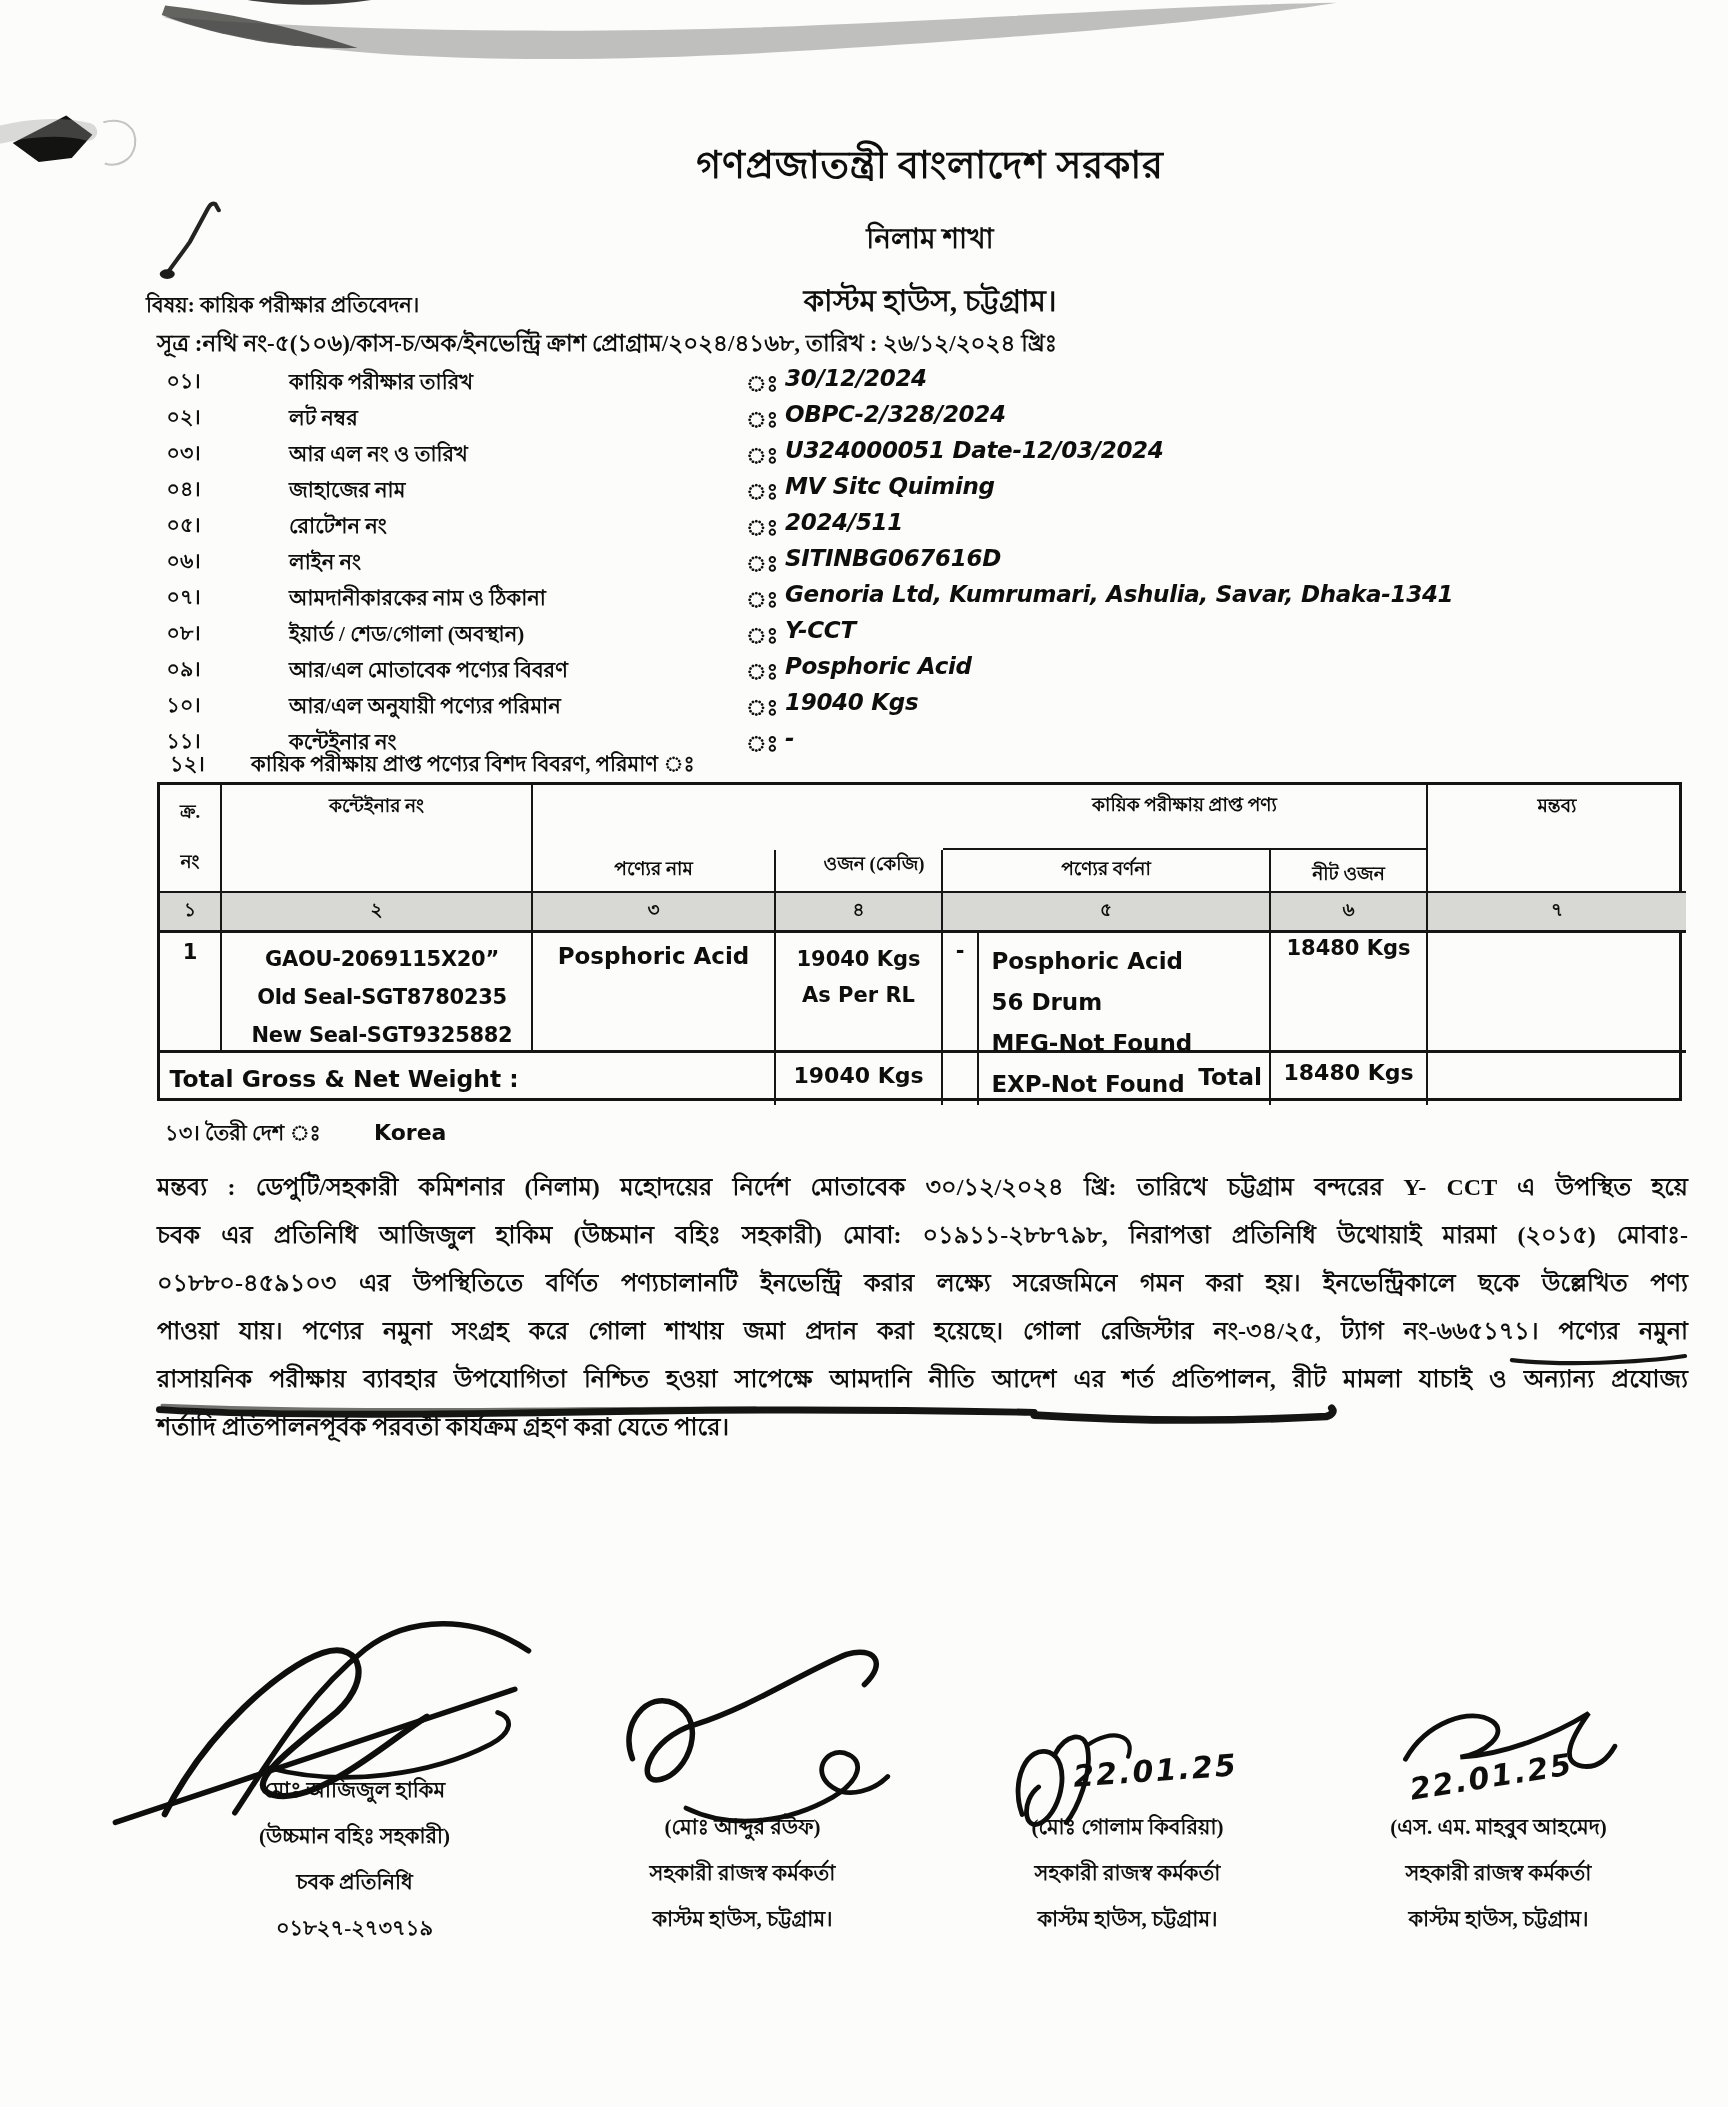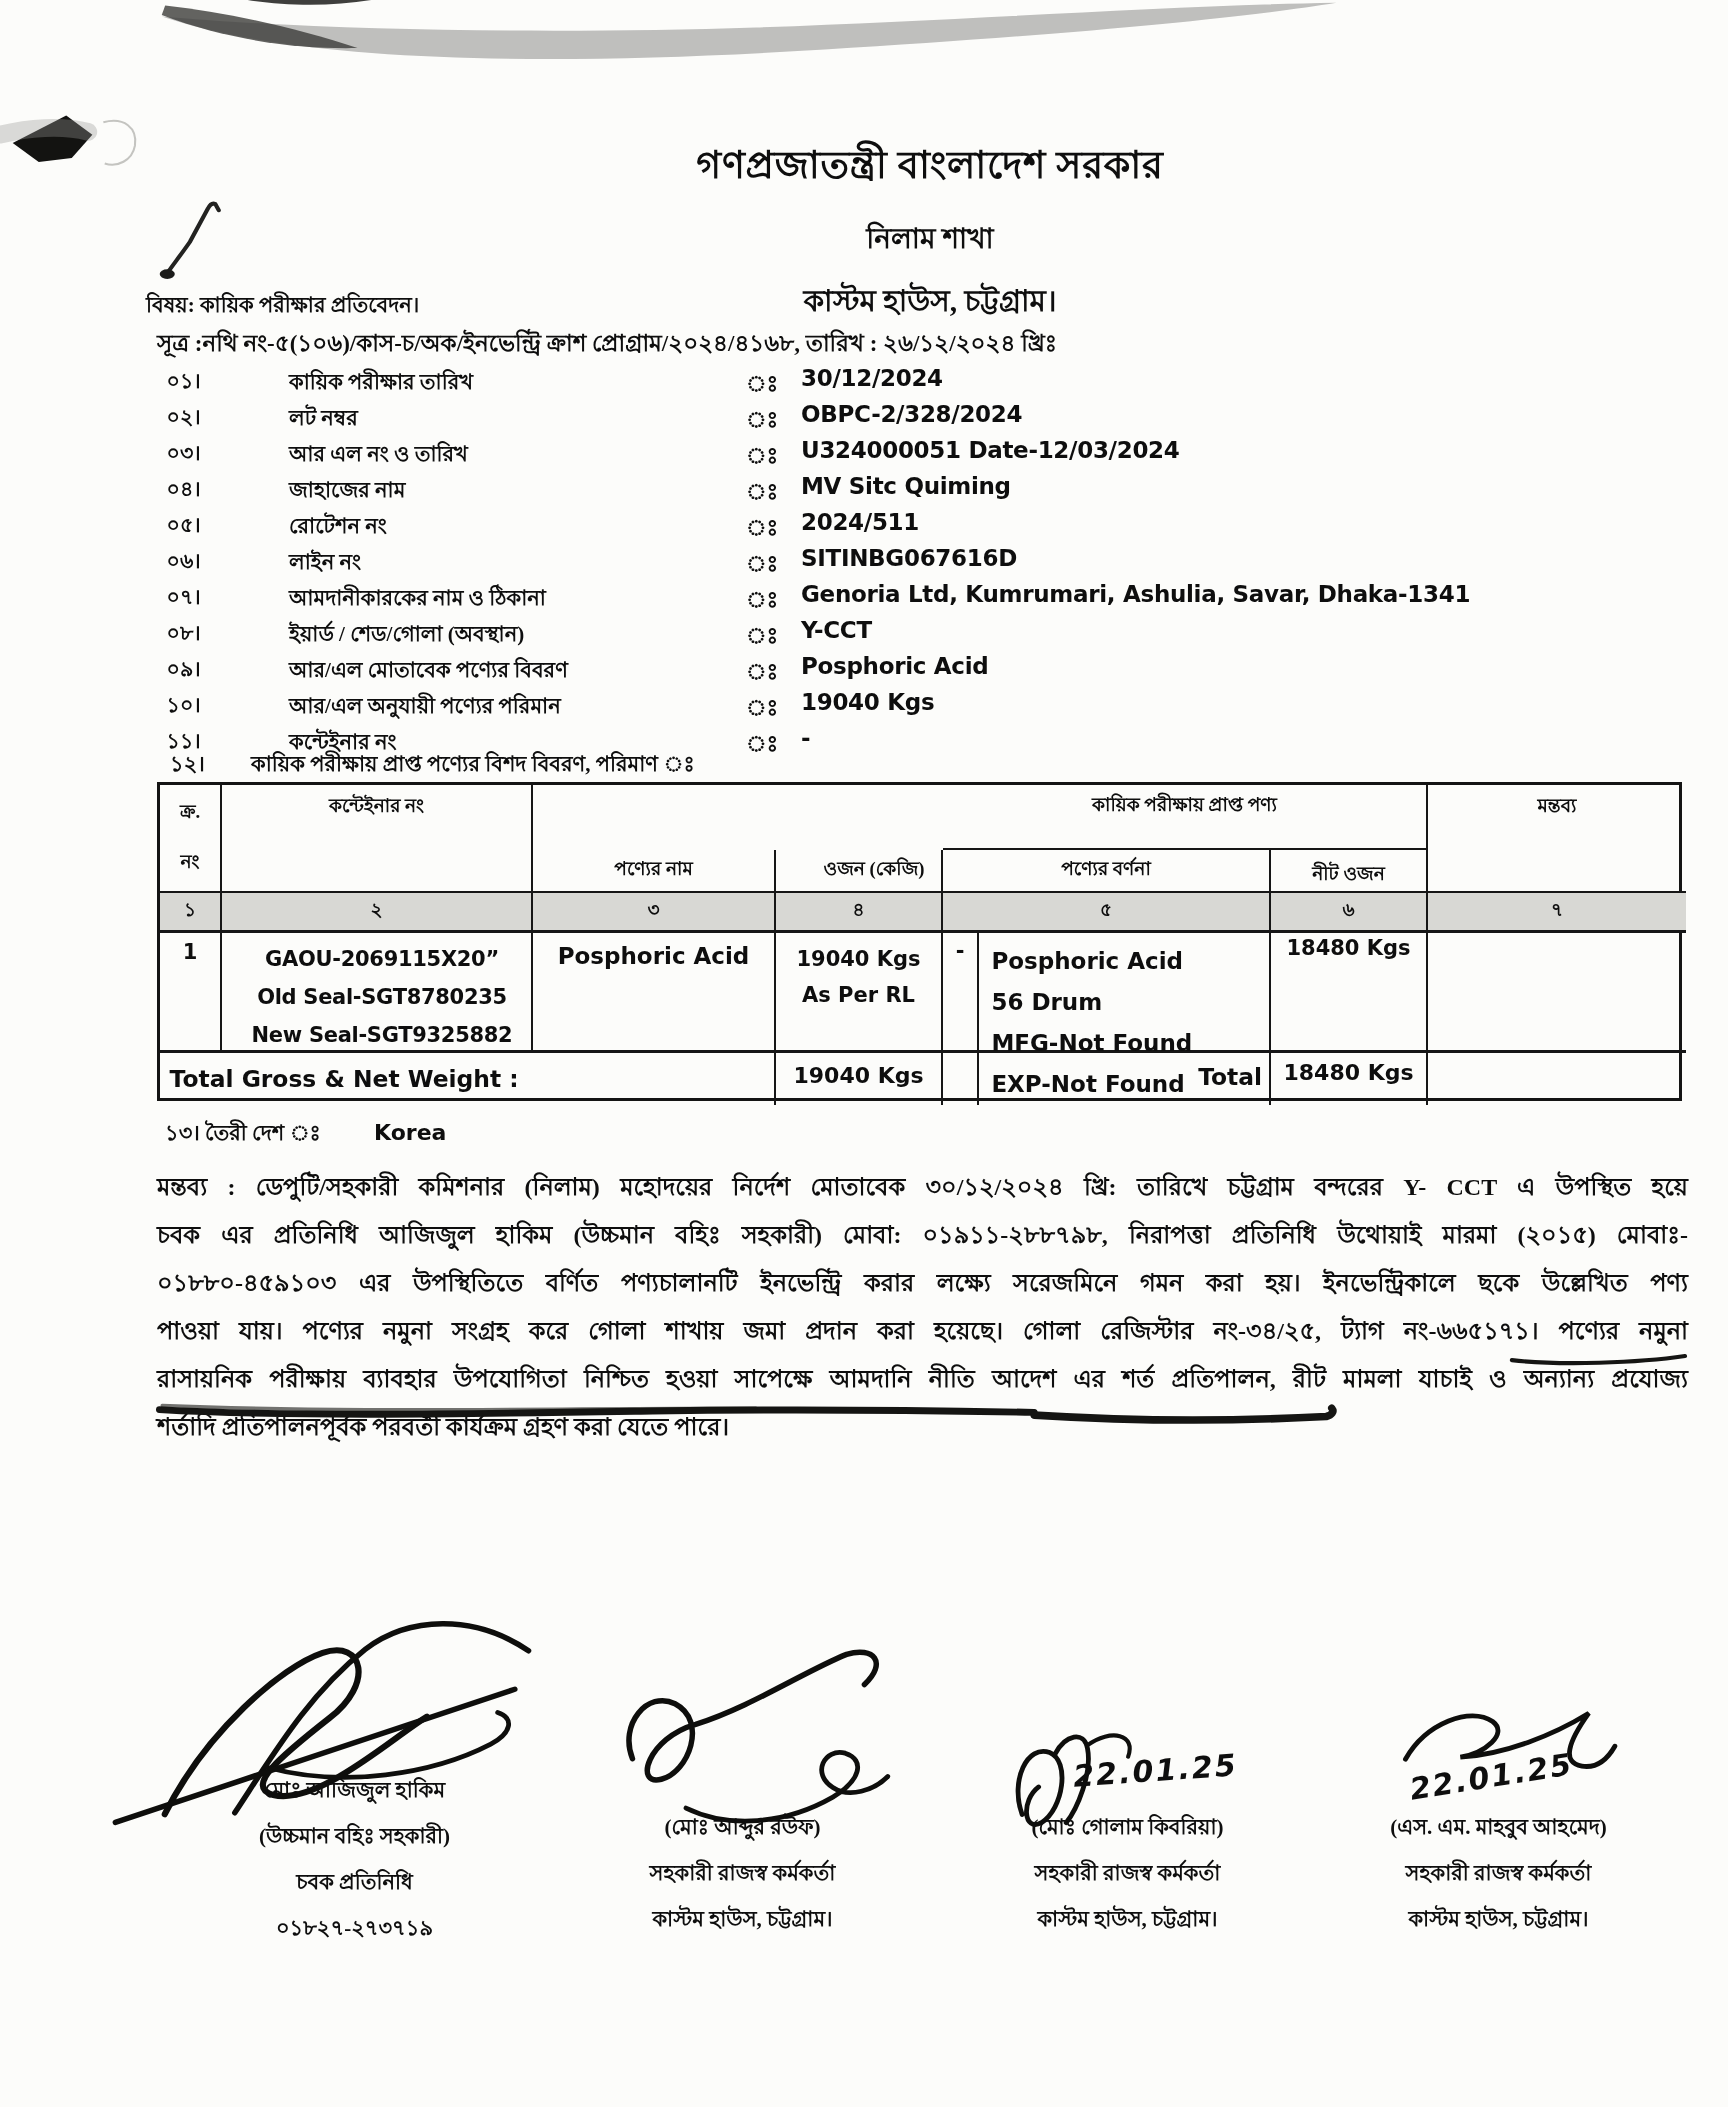--- a/index.html
+++ b/index.html
@@ -21,21 +21,21 @@
 
   .subject{left:146px; top:289px; font-size:21px;}
   .reference{left:157px; top:325px; font-size:23px;}
 
   
   .fields{left:157px; top:366px; width:1532px;}
   .frow{position:relative; height:36px;}
   .f-sl{position:absolute; left:9.6px; top:0; font-size:20.6px;}
   .f-label{position:absolute; left:132px; top:0; font-size:21px;}
   .f-colon{position:absolute; left:589px; top:0; font-size:22px; font-weight:700;}
-  .f-value{position:absolute; left:644px; top:-1.4px; font-size:23px; letter-spacing:-0.3px;}
+  .f-value{position:absolute; left:628px; top:-1.4px; font-size:23px; letter-spacing:-0.3px;font-style:italic;}
 
   .item12{left:170px; top:748px; font-size:21px;}
   .item12 .lbl{margin-left:41px;}
 
   
   .doc-table{
     left:157px; top:782px; width:1525px; height:319px;
     display:grid; box-sizing:border-box;
     grid-template-columns:62px 311px 243px 167px 36px 292px 157px 258px;
     grid-template-rows:65px 43px 40px 120px 52px;
@@ -44,21 +44,21 @@
   .cell{box-sizing:border-box; border-right:2.1px solid #161616; border-bottom:2.1px solid #161616;
         display:flex; flex-direction:column; align-items:center; font-size:18.6px; font-weight:700;}
   .cell.lastcol{border-right:none;}
   .thickbot{border-bottom-width:3.4px !important;}
   .c-sl{grid-area:1/1/3/2; justify-content:center; gap:19px;}
   .c-container{grid-area:1/2/3/3; padding-top:6.9px;}
   .g-declared{grid-area:1/3/2/5; padding-top:5.5px; line-height:29px;}
   .g-found{grid-area:1/5/2/8; padding-top:5.5px;}
   .c-remarks{grid-area:1/8/3/9; padding-top:6.9px; border-right:none;}
   .h-pname{grid-area:2/3/3/4; justify-content:center;}
-  .h-weight{grid-area:2/4/3/5; justify-content:center;padding-left:31px;}
+  .h-weight{grid-area:2/4/3/5; padding-left:31px;}
   .h-desc{grid-area:2/5/3/7; justify-content:center;}
   .h-net{grid-area:2/7/3/8; justify-content:flex-end;}
   .numcell{background:#d8d8d4; justify-content:center; font-size:18.6px; border-bottom-width:3.4px;}
   .n1{grid-area:3/1/4/2;} .n2{grid-area:3/2/4/3;} .n3{grid-area:3/3/4/4;} .n4{grid-area:3/4/4/5;}
   .n5{grid-area:3/5/4/7;} .n6{grid-area:3/7/4/8;} .n7{grid-area:3/8/4/9; border-right:none;}
   .r-sl{grid-area:4/1/5/2; padding-top:6.9px; font-size:21px;}
   .r-container{grid-area:4/2/5/3; align-items:center; padding:6.9px 0 0 11px; line-height:38px; font-size:21px; letter-spacing:-0.3px;}
   .r-pname{grid-area:4/3/5/4; padding-top:9.6px; font-size:23px;}
   .r-weight{grid-area:4/4/5/5; padding-top:8.2px; line-height:36px; font-size:21px;}
   .r-dash{grid-area:4/5/5/6; padding-top:5.5px; font-size:21px;}

